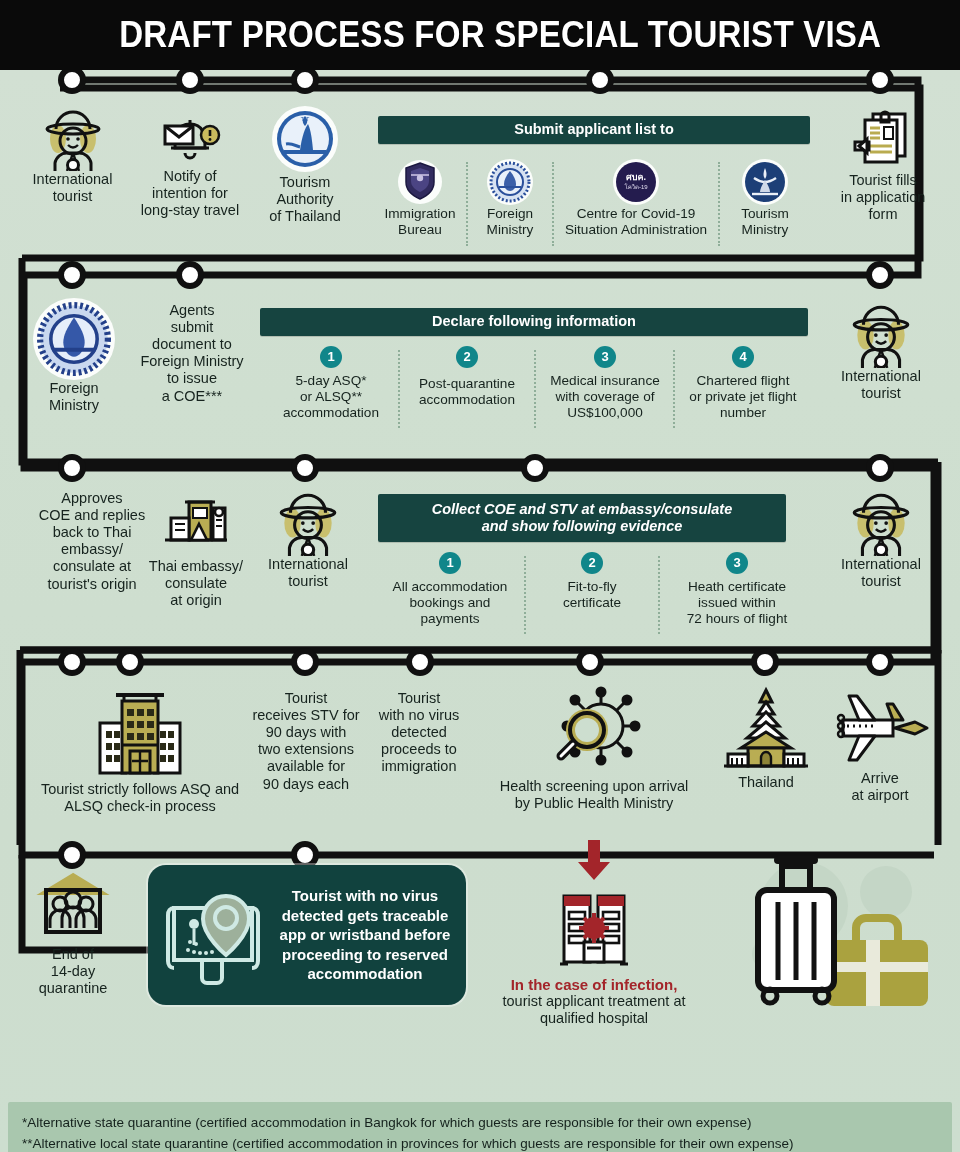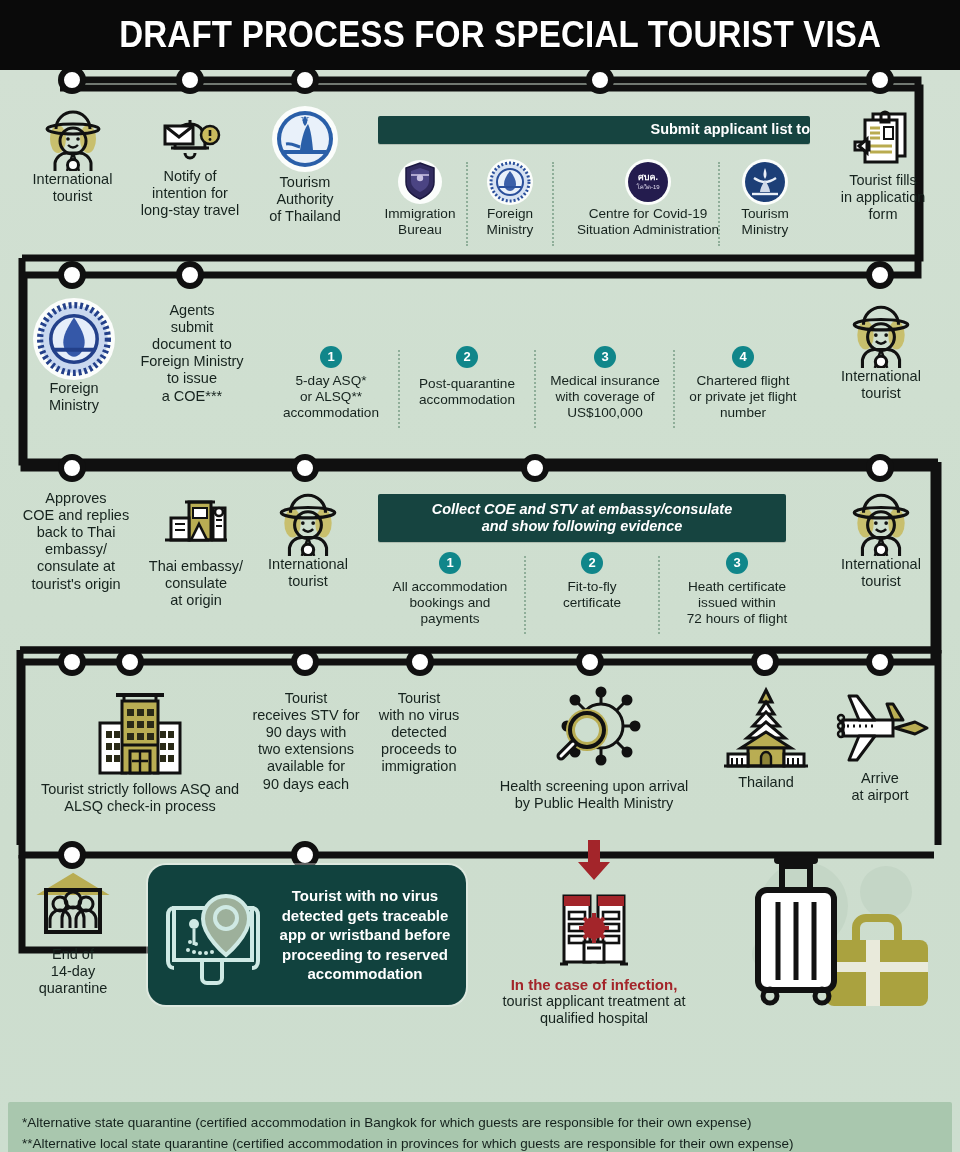--- a/index.html
+++ b/index.html
@@ -175,21 +175,21 @@
         <path d="M14 46h42v4H14z" fill="#2a5fa8"></path>
         <path d="M16 40c6-1 10 2 14 3" fill="none" stroke="#2a5fa8" stroke-width="3"></path>
         <path d="M35 12c3 3 3 7 0 10-3-3-3-7 0-10z" fill="#2a5fa8"></path>
         <text x="35" y="17" font-size="5" fill="#2a5fa8" text-anchor="middle" font-family="Liberation Sans">TAT</text>
       </svg>
       <div class="cap" style="white-space: pre-line;">Tourism
 Authority
 of Thailand</div>
     </div>
 
-    <div class="banner" style="left:378px;top:46px;width:432px;height:28px;justify-content:flex-end;">
+    <div class="banner" style="left:378px;top:46px;width:432px;height:28px;">
       <span>Submit applicant list to</span>
     </div>
 
     <div class="cell" style="left:374px;top:88px;width:92px;">
       <svg class="icon" width="44" height="48" viewBox="0 0 44 48">
         <circle cx="22" cy="24" r="22" fill="#fbfdfb"></circle>
         <path d="M22 5l14 5v14c0 9-7 14-14 17-7-3-14-8-14-17V10z" fill="#312b5e" stroke="#1b1840" stroke-width="1.5"></path>
         <path d="M22 10l9 3v10c0 6-5 9-9 11-4-2-9-5-9-11V13z" fill="#4b4483"></path>
         <circle cx="22" cy="20" r="3.2" fill="#c8c0e2"></circle>
         <path d="M13 17h18" stroke="#c8c0e2" stroke-width="1.6"></path>
@@ -206,21 +206,21 @@
         <circle cx="23" cy="24" r="19" fill="none" stroke="#2a4f9b" stroke-width="3" stroke-dasharray="2 2"></circle>
         <circle cx="23" cy="24" r="13" fill="#e9f0fa" stroke="#2a4f9b" stroke-width="2"></circle>
         <path d="M23 13c4 5 6 9 6 13s-3 7-6 7-6-3-6-7 2-8 6-13z" fill="#3b5fa8"></path>
         <path d="M12 29h22" stroke="#2a4f9b" stroke-width="2"></path>
       </svg>
       <div class="cap small" style="white-space: pre-line;">Foreign
 Ministry</div>
     </div>
     <div class="vdot" style="left:552px;top:92px;height:84px;"></div>
 
-    <div class="cell" style="left:568px;top:88px;width:160px;">
+    <div class="cell" style="left:556px;top:88px;width:160px;">
       <svg class="icon" width="46" height="48" viewBox="0 0 46 48">
         <circle cx="23" cy="24" r="23" fill="#fbfdfb"></circle>
         <circle cx="23" cy="24" r="20" fill="#241c4e"></circle>
         <text x="23" y="22" font-size="9" fill="#fff" text-anchor="middle" font-family="Liberation Sans" font-weight="bold">ศบค.</text>
         <text x="23" y="31" font-size="6" fill="#e0dcef" text-anchor="middle" font-family="Liberation Sans">โควิด-19</text>
       </svg>
       <div class="cap small" style="white-space: pre-line;">Centre for Covid-19
 Situation Administration</div>
     </div>
     <div class="vdot" style="left:718px;top:92px;height:84px;"></div>
@@ -269,20 +269,23 @@
 
     <div class="cell" style="left:128px;top:232px;width:128px;">
       <div class="cap" style="white-space: pre-line;">Agents
 submit
 document to
 Foreign Ministry
 to issue
 a COE***</div>
     </div>
 
+    <div class="banner" style="left:260px;top:238px;width:548px;height:28px;">
+      <span>Declare following information</span>
+    </div>
 
     <div class="cell" style="left:268px;top:276px;width:126px;">
       <div class="numb">1</div>
       <div class="cap small" style="white-space: pre-line;">5-day ASQ*
 or ALSQ**
 accommodation</div>
     </div>
     <div class="vdot" style="left:398px;top:280px;height:78px;"></div>
     <div class="cell" style="left:404px;top:276px;width:126px;">
       <div class="numb">2</div>
@@ -315,21 +318,21 @@
           <circle cx="36" cy="34" r="1.8" fill="#111"></circle>
         <path d="M26 40q5 5 10 0" fill="none" stroke="#111" stroke-width="2.4"></path>
         <path d="M13 66v-8a12 12 0 0 1 12-10h12a12 12 0 0 1 12 10v8" fill="none" stroke="#111" stroke-width="3"></path>
         <path d="M31 48l-6 18M31 48l6 18" stroke="#111" stroke-width="2.4" fill="none"></path>
         <circle cx="31" cy="60" r="5.5" fill="#fff" stroke="#111" stroke-width="3"></circle>
       </svg>
       <div class="cap" style="white-space: pre-line;">International
 tourist</div>
     </div>
 
-    <div class="cell" style="left:16px;top:420px;width:120px;">
+    <div class="cell" style="left:32px;top:420px;width:120px;">
       <div class="cap" style="white-space: pre-line;">Approves
 COE and replies
 back to Thai
 embassy/
 consulate at
 tourist's origin</div>
     </div>
 
     <div class="cell" style="left:138px;top:424px;width:116px;">
       <svg class="icon" width="74" height="64" viewBox="0 0 74 64">

